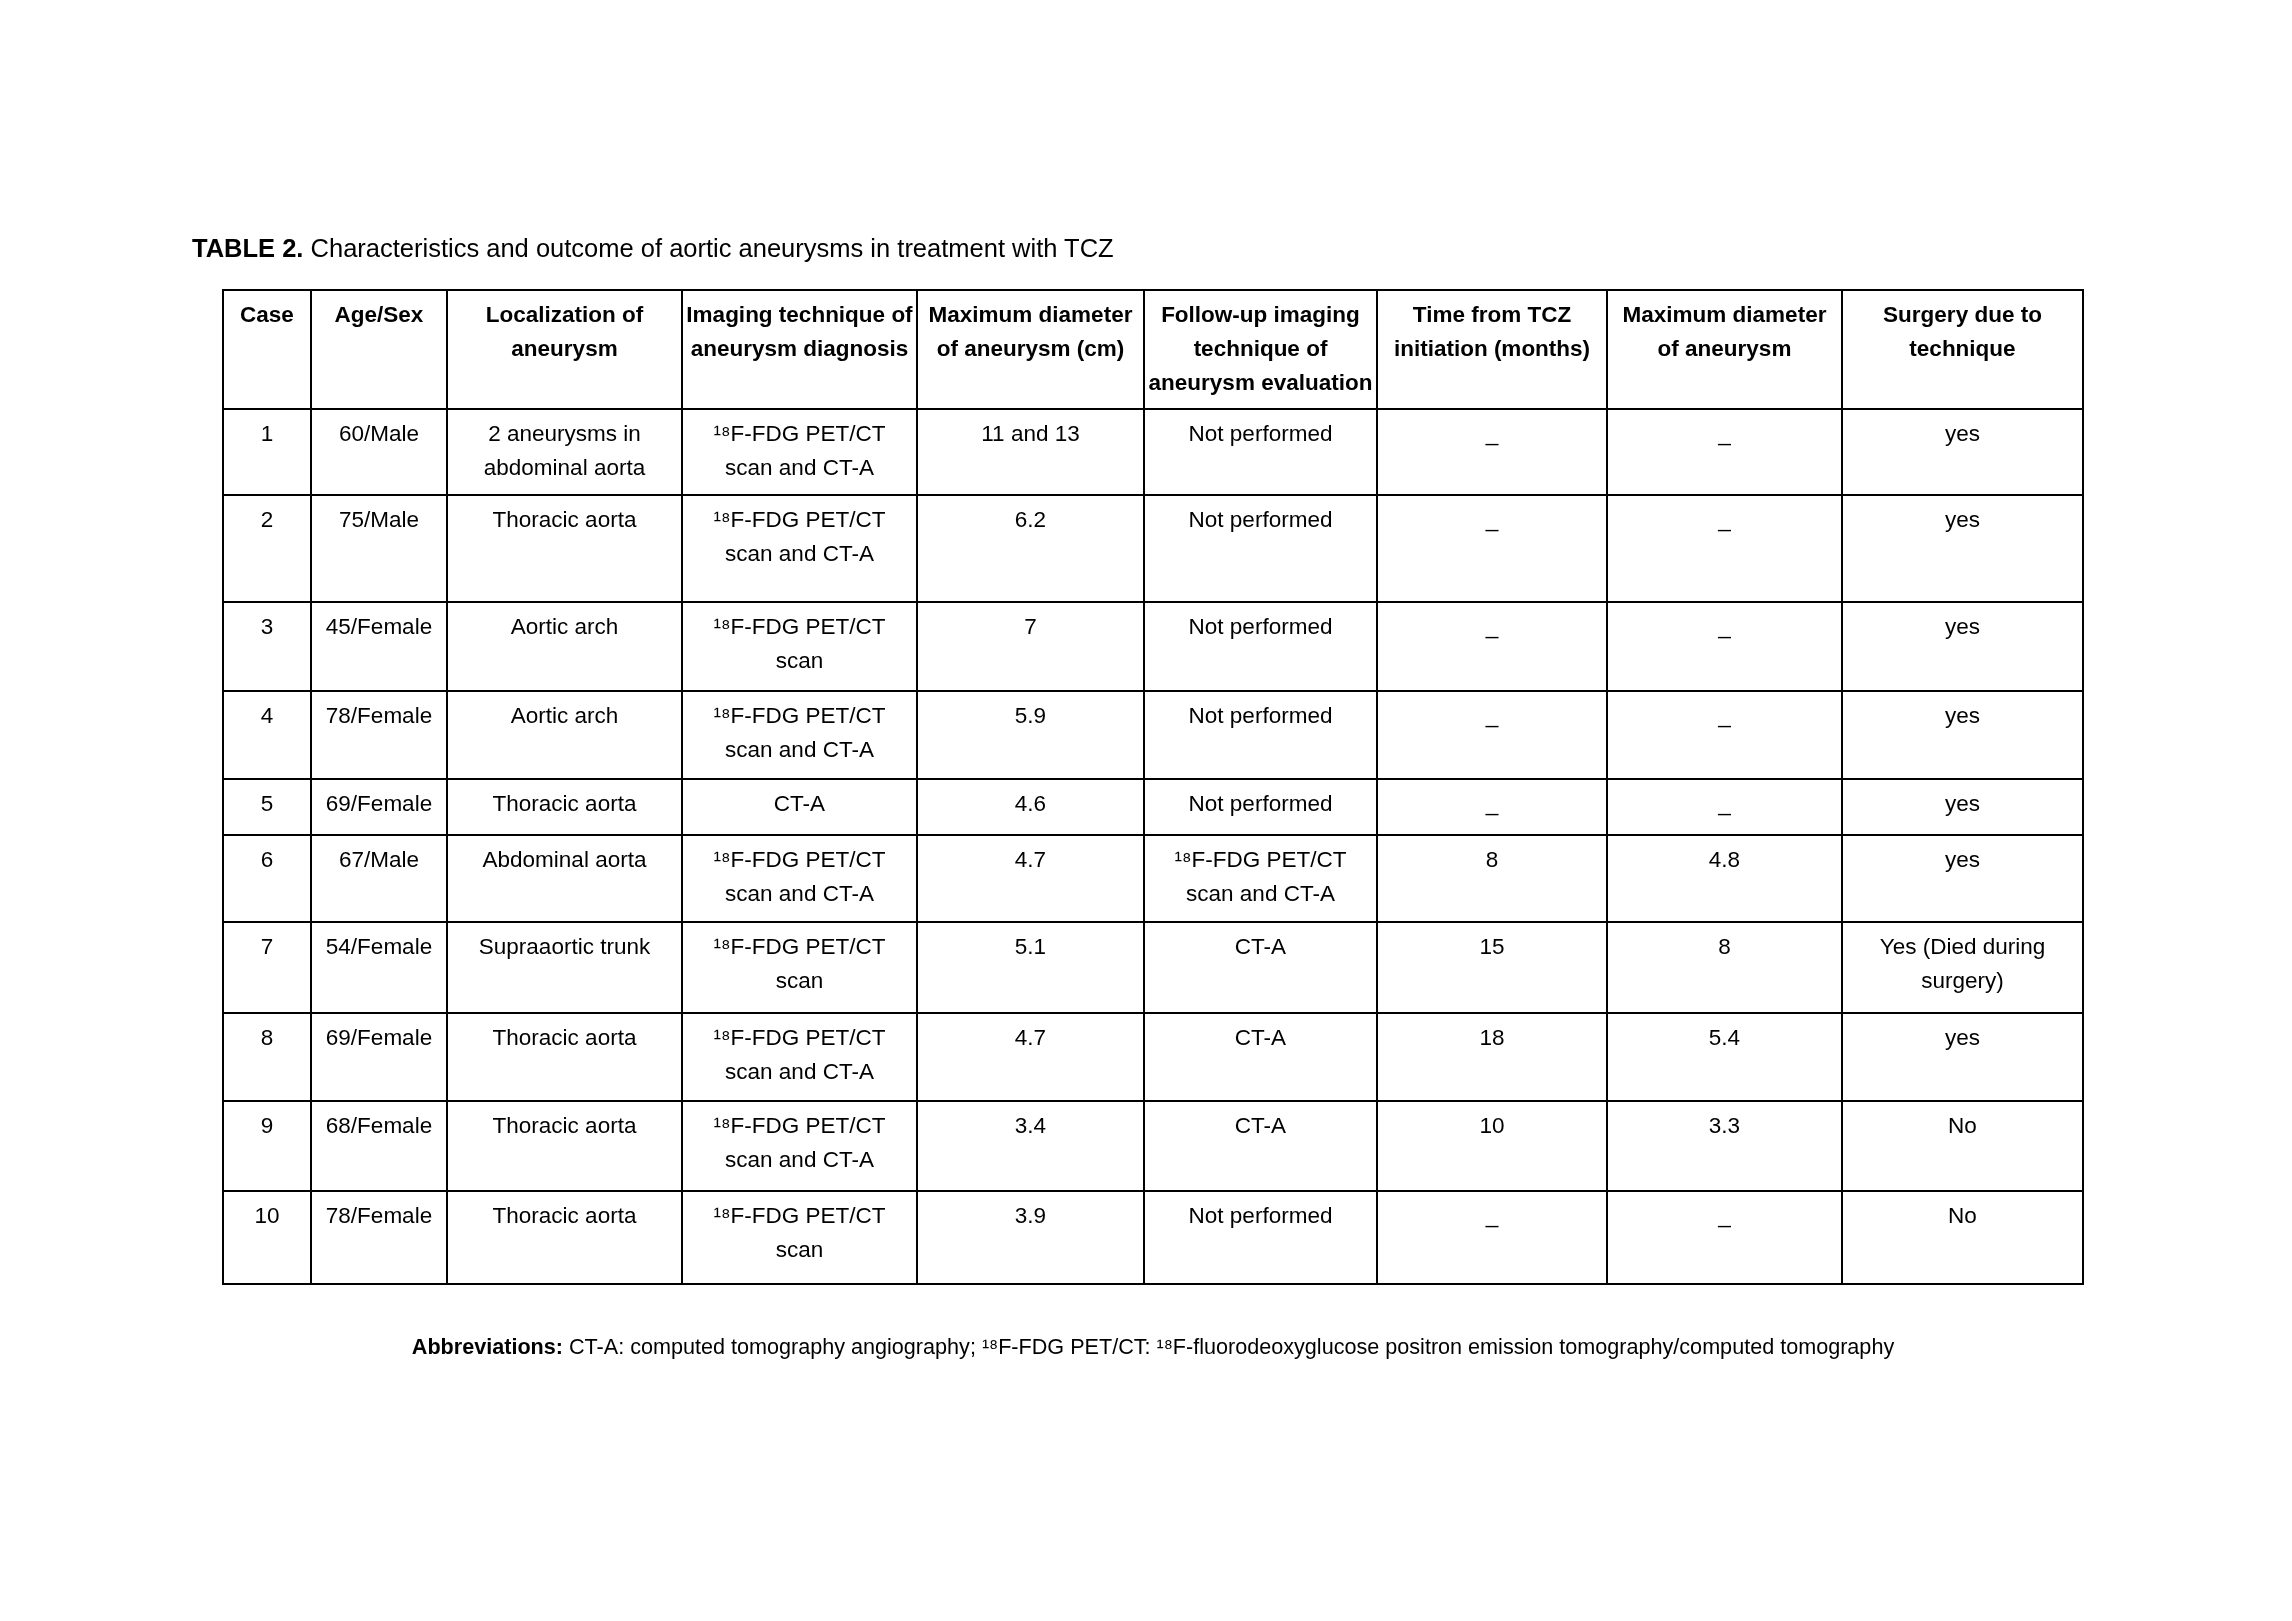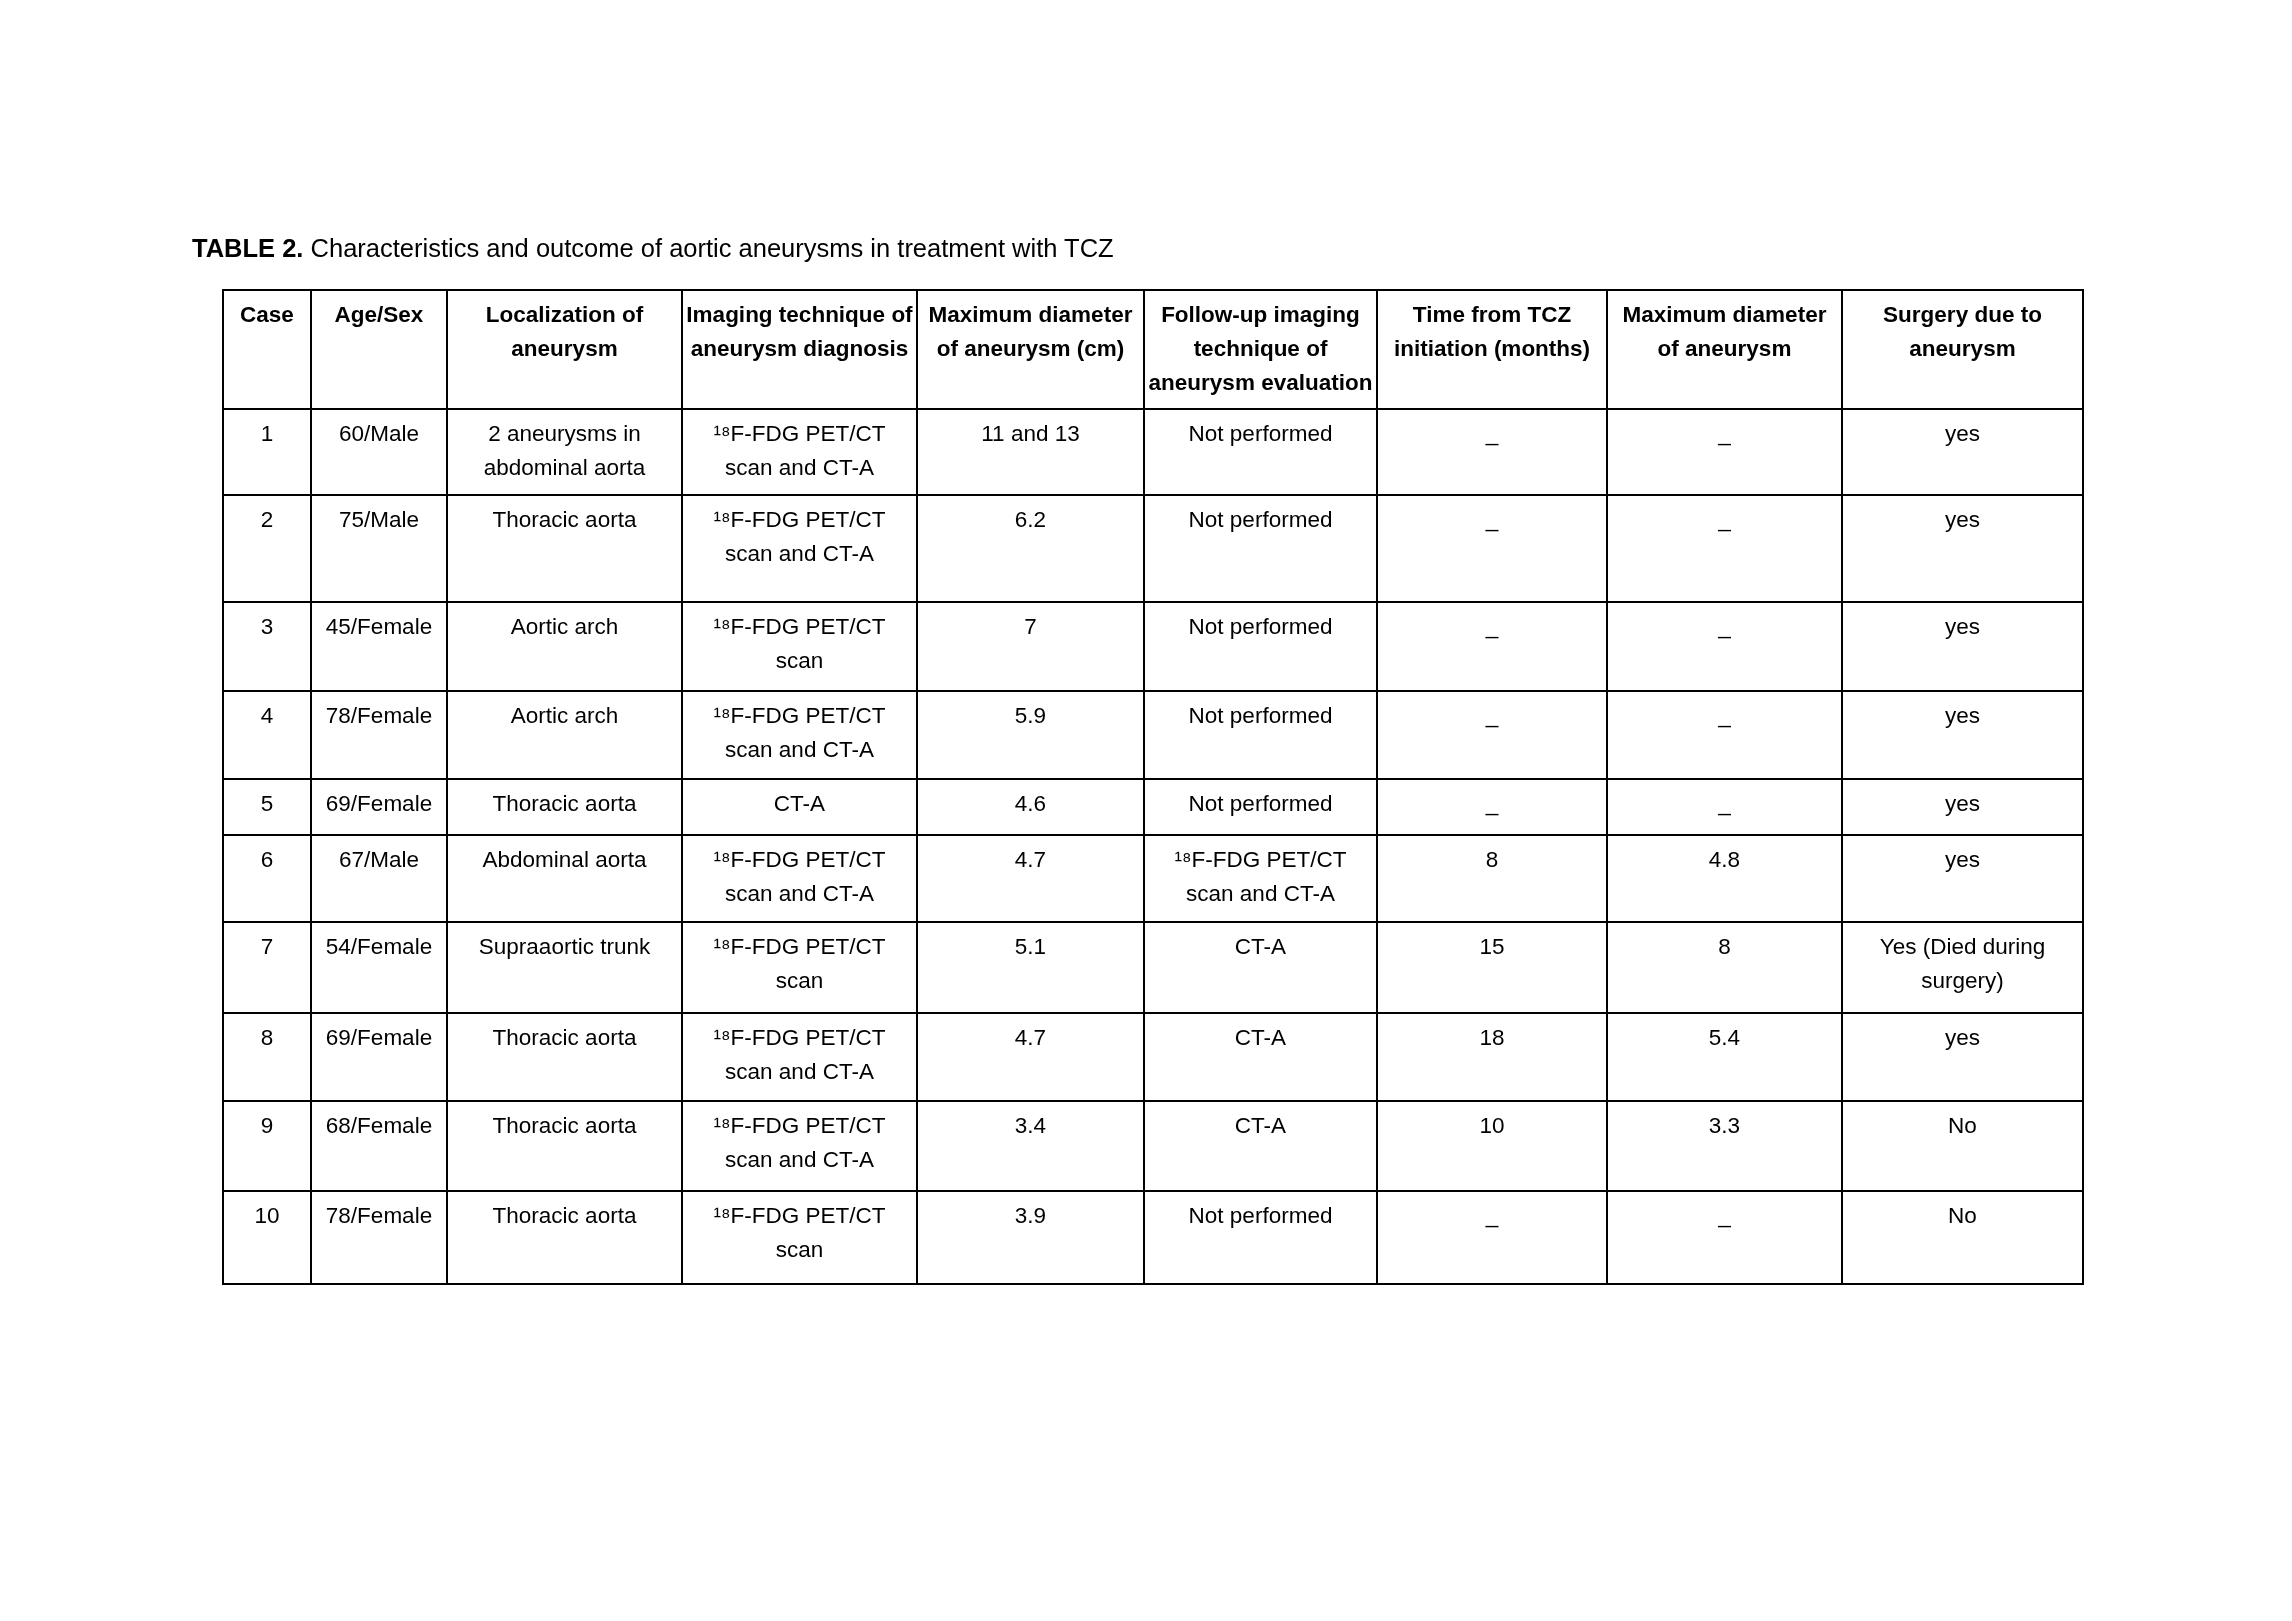--- a/index.html
+++ b/index.html
@@ -86,21 +86,21 @@
       <th>Maximum diameter
 of aneurysm (cm)</th>
       <th>Follow-up imaging
 technique of
 aneurysm evaluation</th>
       <th>Time from TCZ
 initiation (months)</th>
       <th>Maximum diameter
 of aneurysm</th>
       <th>Surgery due to
-aneurysm</th>
+technique</th>
     </tr>
     <tr style="height:86px">
       <td>1</td>
       <td>60/Male</td>
       <td>2 aneurysms in
 abdominal aorta</td>
       <td>¹⁸F-FDG PET/CT
 scan and CT-A</td>
       <td>11 and 13</td>
       <td>Not performed</td>
@@ -213,15 +213,16 @@
 scan</td>
       <td>3.9</td>
       <td>Not performed</td>
       <td>_</td>
       <td>_</td>
       <td>No</td>
     </tr>
   </tbody>
     </table>
 
+  <div class="footnote"><span class="bold">Abbreviations:</span> <span>CT-A: computed tomography angiography; ¹⁸F-FDG PET/CT: ¹⁸F-fluorodeoxyglucose positron emission tomography/computed tomography</span></div>
 
 </div>
 
 
 </body></html>

